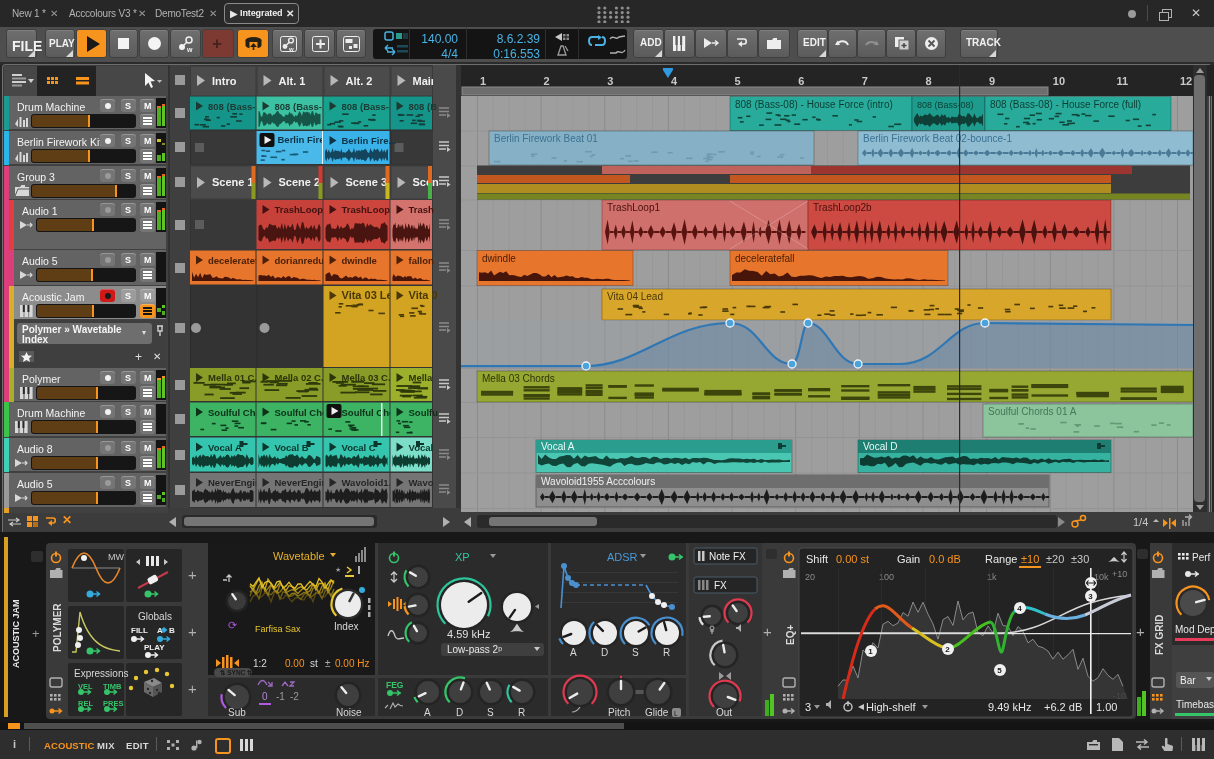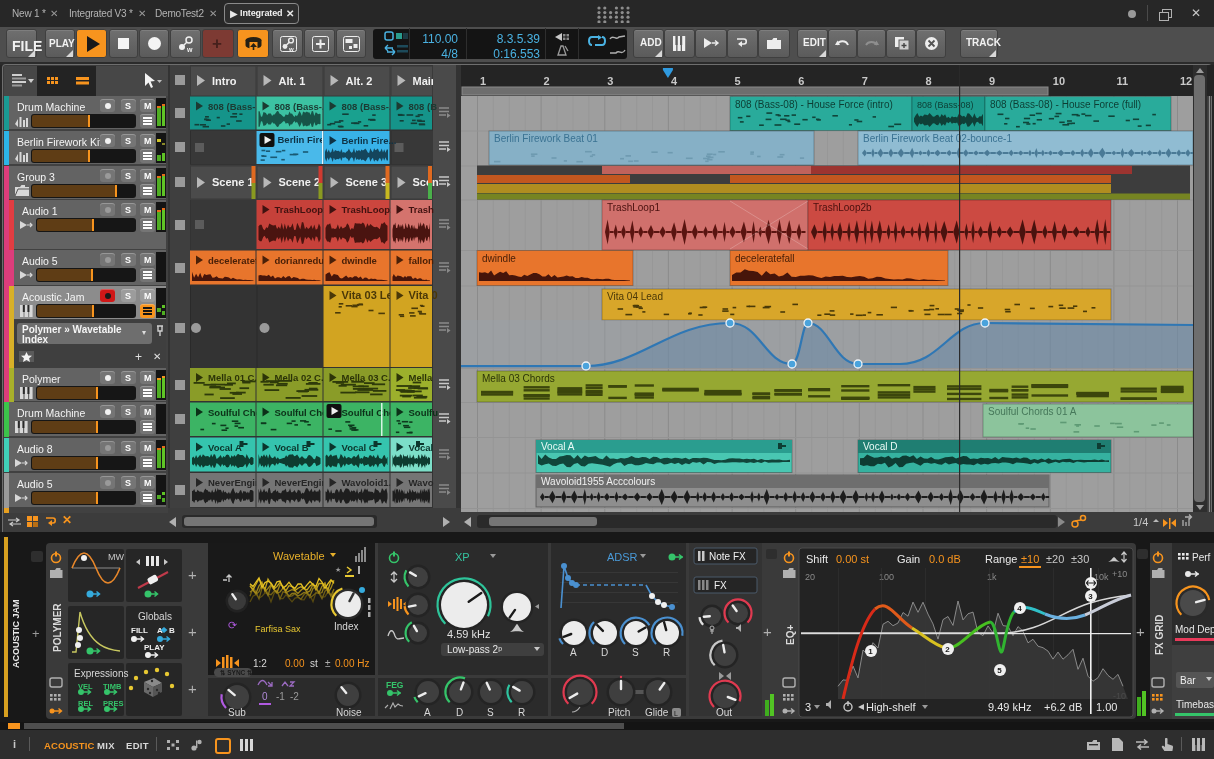--- a/index.html
+++ b/index.html
@@ -5,21 +5,21 @@
 .a{position:absolute;}
 .btn{position:absolute;border-radius:3px;background:linear-gradient(#6f6f6f,#5b5b5b);
  box-shadow:inset 0 1px 0 #7e7e7e;border:1px solid #3f3f3f;box-sizing:border-box;}
 svg{position:absolute;display:block;}
 .t{position:absolute;color:#ededed;font-size:11px;line-height:1;white-space:nowrap;}
 </style></head><body>
 
 <div class="a" style="left:0;top:0;width:1214px;height:27px;background:#272727"></div>
 <div class="t" style="left:12px;top:9px;color:#b4b4b4;font-size:10px;letter-spacing:-0.2px">New 1 *</div>
 <div class="t" style="left:50px;top:9px;color:#9a9a9a;font-size:10px">✕</div>
-<div class="t" style="left:69px;top:9px;color:#b4b4b4;font-size:10px;letter-spacing:-0.2px">Integrated V3 *</div>
+<div class="t" style="left:69px;top:9px;color:#b4b4b4;font-size:10px;letter-spacing:-0.2px">Acccolours V3 *</div>
 <div class="t" style="left:138px;top:9px;color:#9a9a9a;font-size:10px">✕</div>
 <div class="t" style="left:155px;top:9px;color:#b4b4b4;font-size:10px;letter-spacing:-0.2px">DemoTest2</div>
 <div class="t" style="left:209px;top:9px;color:#9a9a9a;font-size:10px">✕</div>
 <div class="a" style="left:224px;top:3px;width:73px;height:19px;border:1px solid #8a8a8a;border-radius:4px;background:#2e2e2e"></div>
 <div class="t" style="left:230px;top:9px;color:#e8e8e8;font-size:10px">▶</div>
 <div class="t" style="left:240px;top:9px;color:#f0f0f0;font-size:9px;font-weight:bold;letter-spacing:-0.1px">Integrated</div>
 <div class="t" style="left:286px;top:9px;color:#e8e8e8;font-size:10px;font-weight:bold">✕</div>
 <svg class="a" style="left:596px;top:5px" width="36" height="18">
     <circle cx="3.0" cy="3.0" r="1.6" fill="#8d8d8d"></circle>
     <circle cx="8.8" cy="3.0" r="1.6" fill="#8d8d8d"></circle>
@@ -106,23 +106,23 @@
 <div class="a" style="left:545px;top:28px;width:1px;height:31px;background:#2e2e2e"></div>
 <div class="a" style="left:578px;top:28px;width:1px;height:31px;background:#2e2e2e"></div>
 <svg class="a" style="left:384px;top:31px" width="24" height="26">
     <rect x="1" y="1" width="8" height="8" rx="2" fill="none" stroke="#4ab2e2" stroke-width="1.5"></rect>
     <rect x="12" y="2" width="6" height="6" fill="#2a9d8f"></rect>
     <rect x="19" y="2" width="5" height="6" fill="#1d3a44"></rect>
     <path d="M1 17 h8 M1 17 l3 -3 M1 17 l3 3 M3 21 h8 M11 21 l-3 -3 M11 21 l-3 3" stroke="#4ab2e2" stroke-width="1.4" fill="none"></path>
     <rect x="13" y="14" width="11" height="2.5" fill="#1d4a5a"></rect>
     <rect x="13" y="19" width="11" height="2.5" fill="#1d4a5a"></rect>
   </svg>
-<div class="t" style="left:414px;top:33px;width:44px;text-align:right;color:#4ab2e2;font-size:12px;letter-spacing:0px">110.00</div>
-<div class="t" style="left:414px;top:48px;width:44px;text-align:right;color:#4ab2e2;font-size:12px">4/8</div>
-<div class="t" style="left:472px;top:33px;width:68px;text-align:right;color:#4ab2e2;font-size:12px;letter-spacing:0px">8.3.5.39</div>
+<div class="t" style="left:414px;top:33px;width:44px;text-align:right;color:#4ab2e2;font-size:12px;letter-spacing:0px">140.00</div>
+<div class="t" style="left:414px;top:48px;width:44px;text-align:right;color:#4ab2e2;font-size:12px">4/4</div>
+<div class="t" style="left:472px;top:33px;width:68px;text-align:right;color:#4ab2e2;font-size:12px;letter-spacing:0px">8.6.2.39</div>
 <div class="t" style="left:472px;top:48px;width:68px;text-align:right;color:#4ab2e2;font-size:12px;letter-spacing:0px">0:16.553</div>
 <svg class="a" style="left:552px;top:31px" width="22" height="26">
     <path d="M10 2 L3 6 L10 10 Z" fill="#c8c8c8"></path>
     <rect x="11" y="3" width="2.5" height="2.5" fill="#888"></rect>
     <rect x="14.5" y="3" width="2.5" height="2.5" fill="#888"></rect>
     <rect x="11" y="6.5" width="2.5" height="2.5" fill="#888"></rect>
     <rect x="14.5" y="6.5" width="2.5" height="2.5" fill="#888"></rect>
     <path d="M6 24 L9 15 L11 15 L14 24 Z M13 15 L16 20" stroke="#9a9a9a" stroke-width="1.3" fill="none"></path>
   </svg>
 <svg class="a" style="left:586px;top:34px" width="22" height="14">

